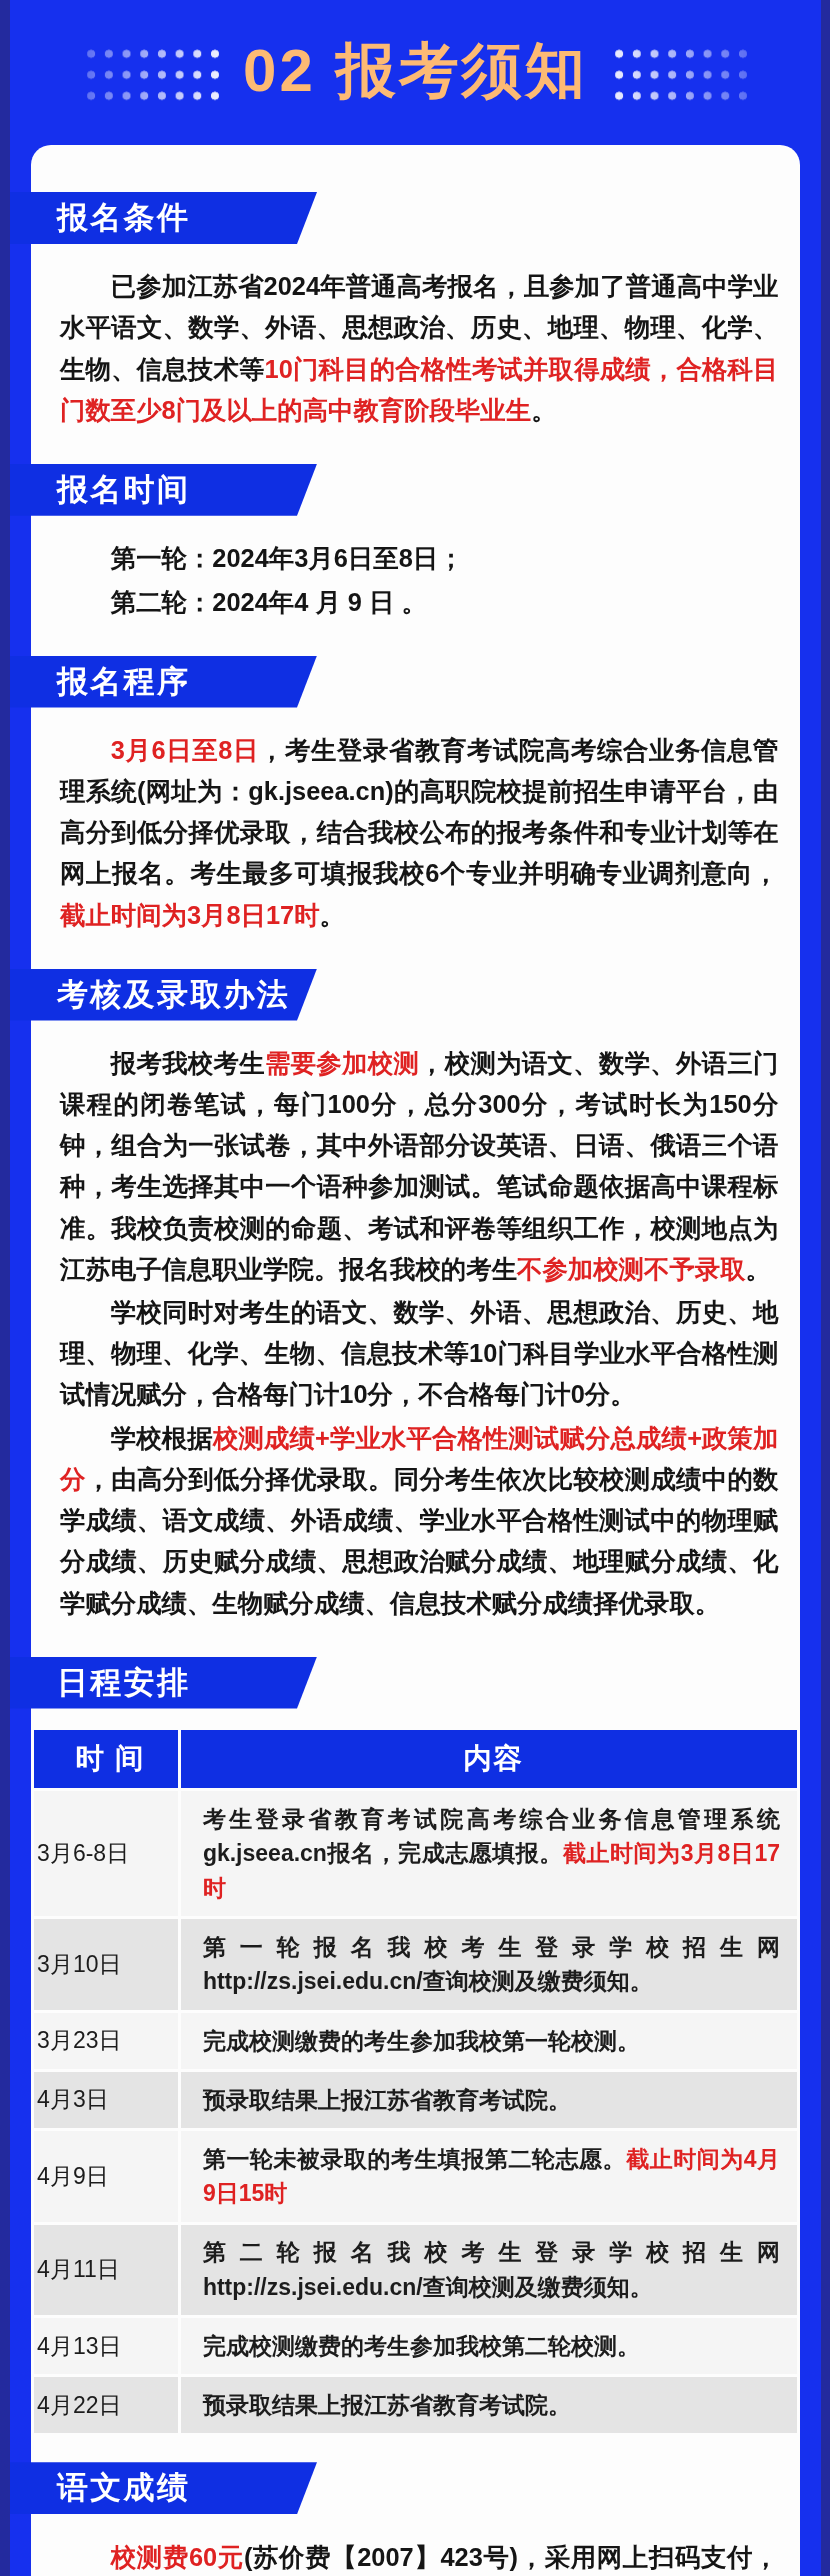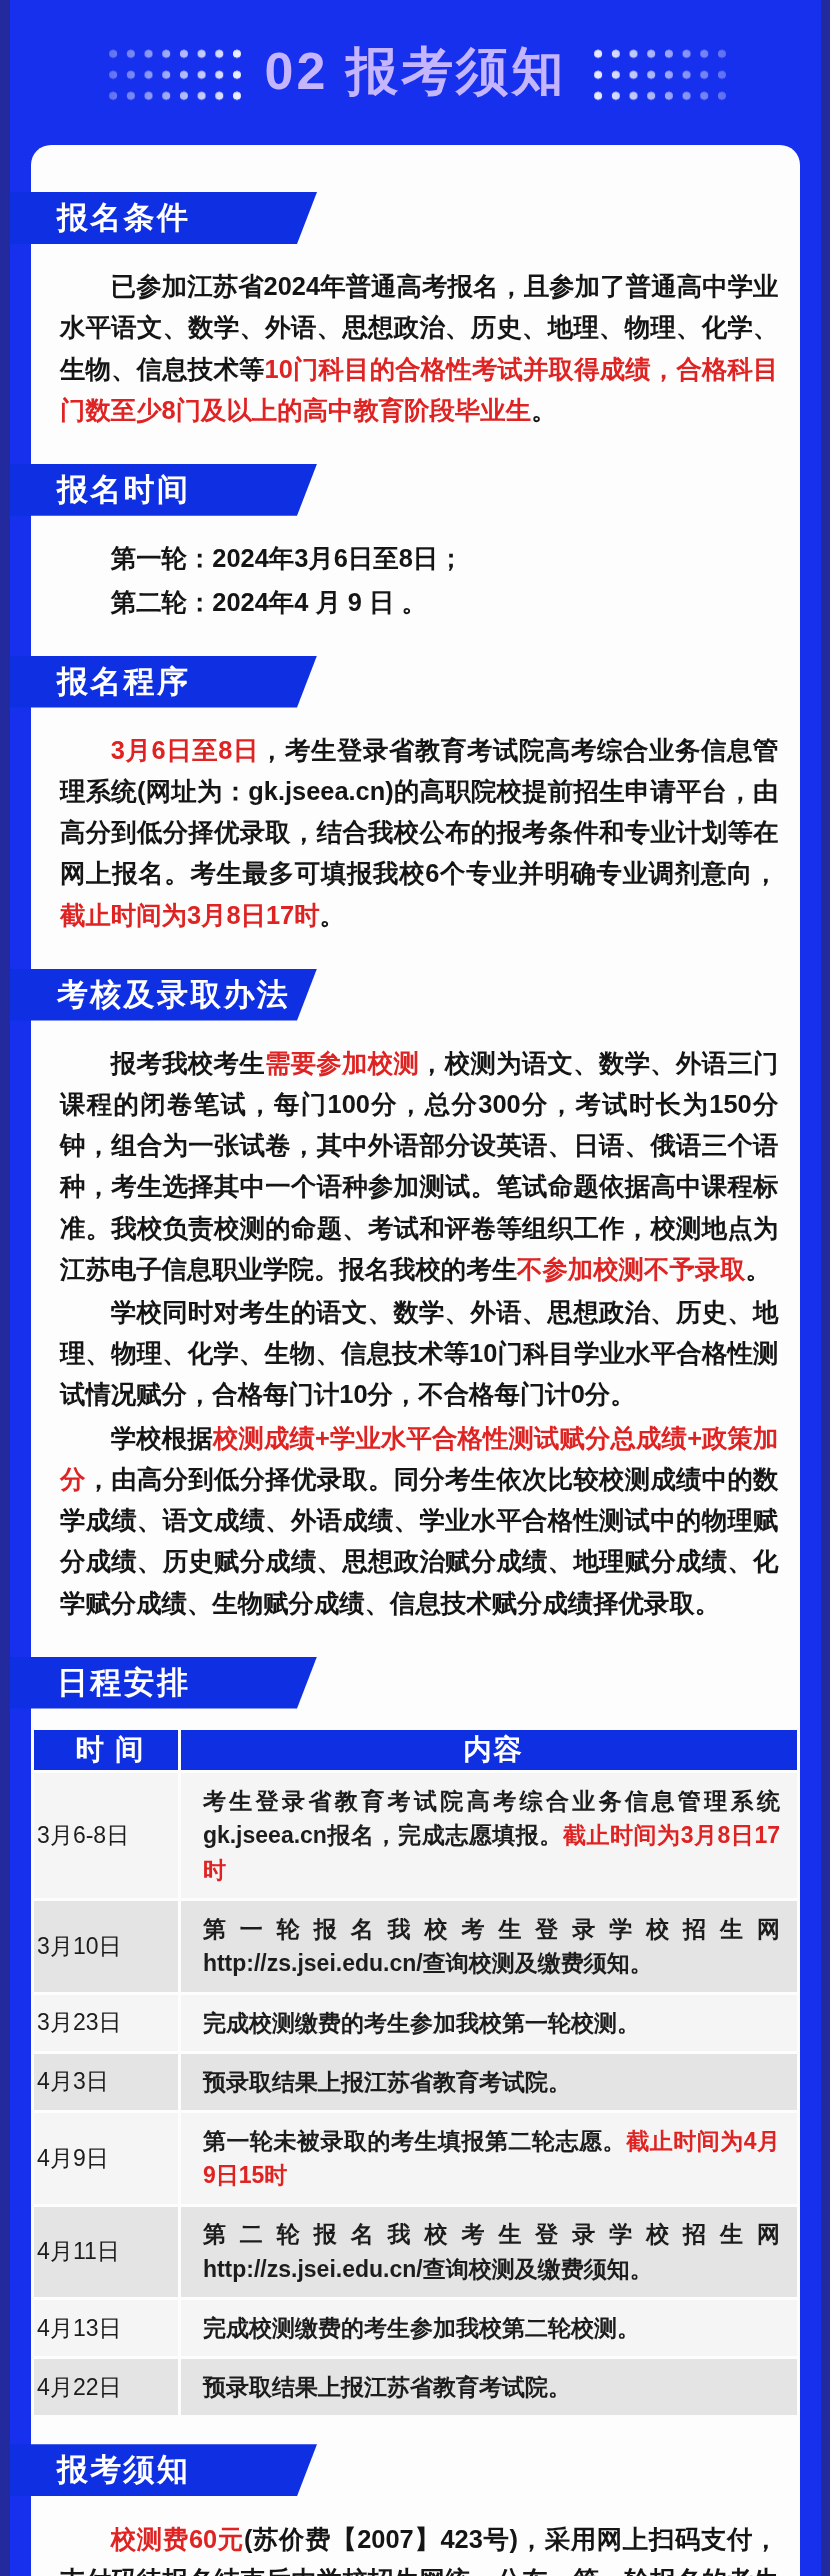--- a/index.html
+++ b/index.html
@@ -12,21 +12,21 @@
   body{
     height:2576px;background:var(--page-bg);position:relative;overflow:hidden;
     font-family:"Liberation Sans","DejaVu Sans",sans-serif;
   }
   .edge-strip{position:absolute;top:0;bottom:0;width:10px;background:var(--edge-strip);z-index:50;}
   .edge-strip.left{left:0;} .edge-strip.right{right:0;}
 
   .page-header{
     margin-top:29px;height:85px;display:flex;align-items:center;justify-content:center;gap:20px;
   }
-  .page-title{color:#c4b5fd;font-size:52px;font-weight:800;letter-spacing:3.1px;white-space:nowrap;}
+  .page-title{color:#fdba74;font-size:60px;font-weight:800;letter-spacing:3.1px;white-space:nowrap;}
   .dots{
     width:143px;height:62px;
     background-image:radial-gradient(circle,rgba(255,255,255,.95) 3.8px,rgba(255,255,255,0) 4.3px);
     background-size:17.7px 21px;background-position:2.3px 2.3px;
   }
   .dots.left{-webkit-mask-image:linear-gradient(to right,rgba(0,0,0,.30),#000);mask-image:linear-gradient(to right,rgba(0,0,0,.30),#000);}
   .dots.right{-webkit-mask-image:linear-gradient(to left,rgba(0,0,0,.30),#000);mask-image:linear-gradient(to left,rgba(0,0,0,.30),#000);}
 
   .card{
     margin:31px 31px 0;background:var(--card-bg);border-radius:20px;
@@ -42,21 +42,21 @@
   .para-block{padding:1.5px 21.5px 4.6px 29px;}
   .para{
     font-size:25.4px;line-height:1.62;color:var(--text);font-weight:600;
     text-indent:2em;text-align:justify;margin:2.3px 0;
   }
   .red{color:var(--red);font-weight:800;}
 
   table.sched{width:100%;border-collapse:separate;border-spacing:3.8px 3.8px;table-layout:fixed;}
   table.sched th{
     background:var(--table-header-bg);color:#fff;font-size:28.5px;font-weight:700;
-    height:40px;text-align:center;letter-spacing:1.5px;padding-left:8px;
+    height:58px;text-align:center;letter-spacing:1.5px;padding-left:8px;
   }
   th.col-time{width:19%;} th.col-content{width:81%;}
   table.sched td{font-size:23px;color:#1c1c1c;vertical-align:middle;}
   td.cell-time{text-align:left;font-weight:500;padding:10.8px 3.1px;}
   td.cell-content{padding:10.8px 17px 10.8px 21.5px;line-height:1.5;font-weight:600;text-align:justify;}
   tbody tr:nth-child(odd) td{background:var(--row-light);}
   tbody tr:nth-child(even) td{background:var(--row-dark);}
 </style>
 </head>
 <body>
@@ -132,19 +132,19 @@
           <td class="cell-time">4月13日</td>
           <td class="cell-content"><span>完成校测缴费的考生参加我校第二轮校测。</span></td>
         </tr>
         <tr>
           <td class="cell-time">4月22日</td>
           <td class="cell-content"><span>预录取结果上报江苏省教育考试院。</span></td>
         </tr>
       </tbody>
   </table>
 
-  <div class="banner">报考须知</div>
+  <div class="banner">语文成绩</div>
   <div class="para-block">
       <p class="para"><span class="red">校测费60元</span><span>(苏价费【2007】423号)，采用网上扫码支付，支付码待报名结束后由学校招生网统一公布。第一轮报名的考生请于3月10日登录学校招生网站查询校测及缴费须知，缴费截止日期为3月13日下午17时。第二轮报名的考生请于4月11日登录学校招生网站查询校测及缴费须知，缴费截止日期为4月14日下午17时。</span></p>
     </div>
 
 </div>
 
 
 </body></html>

